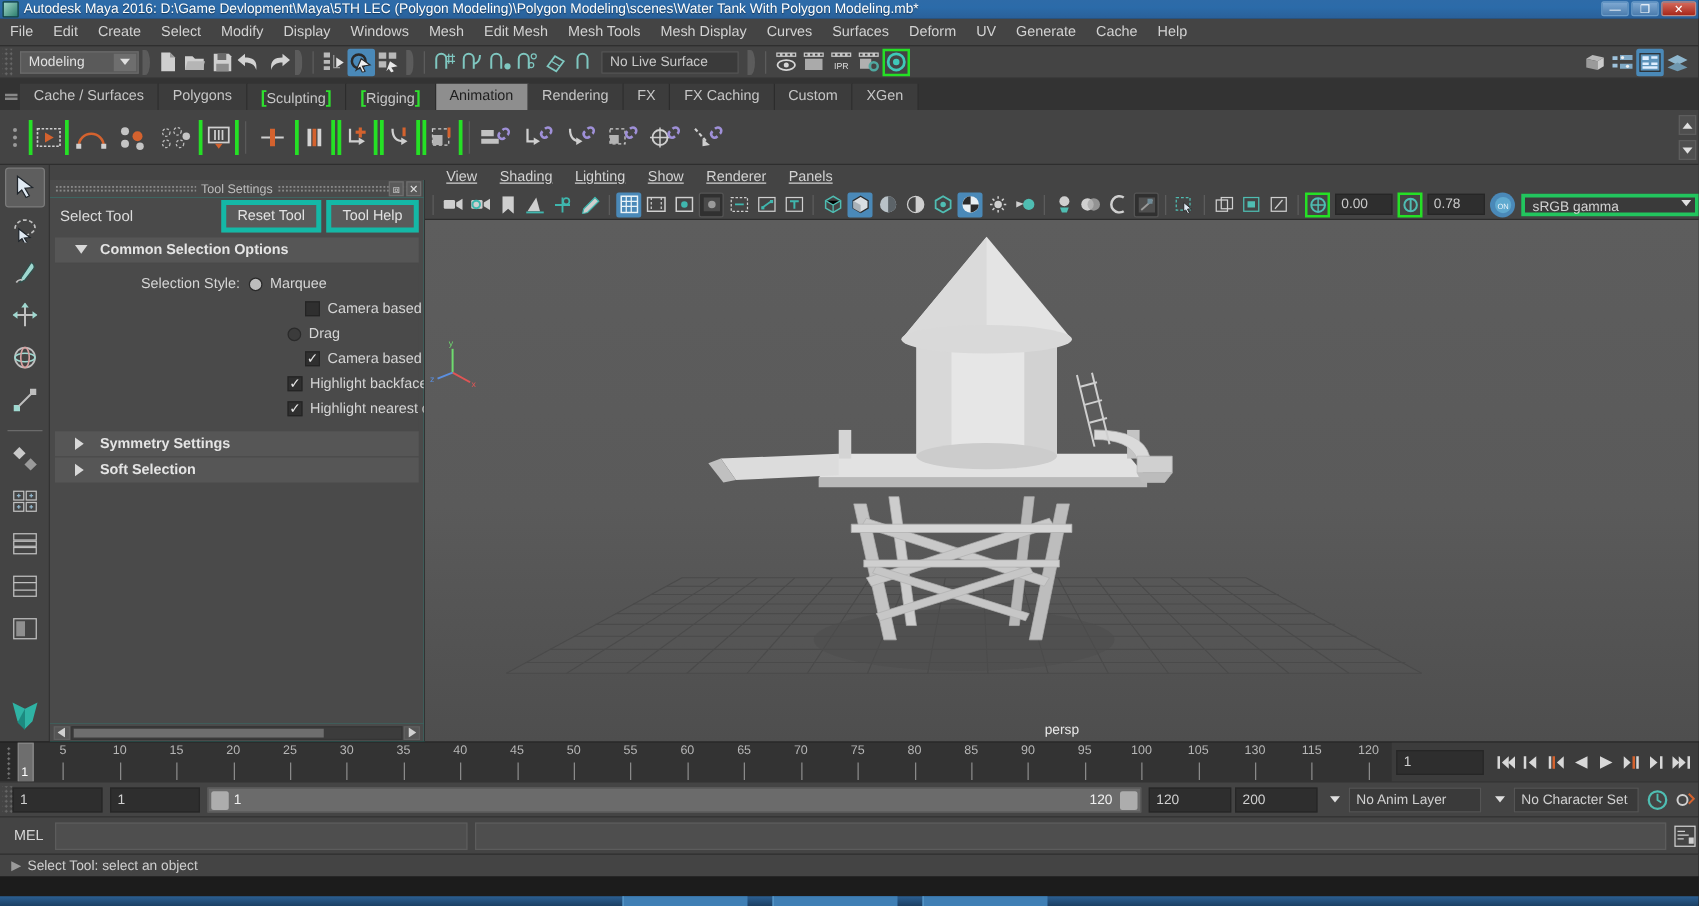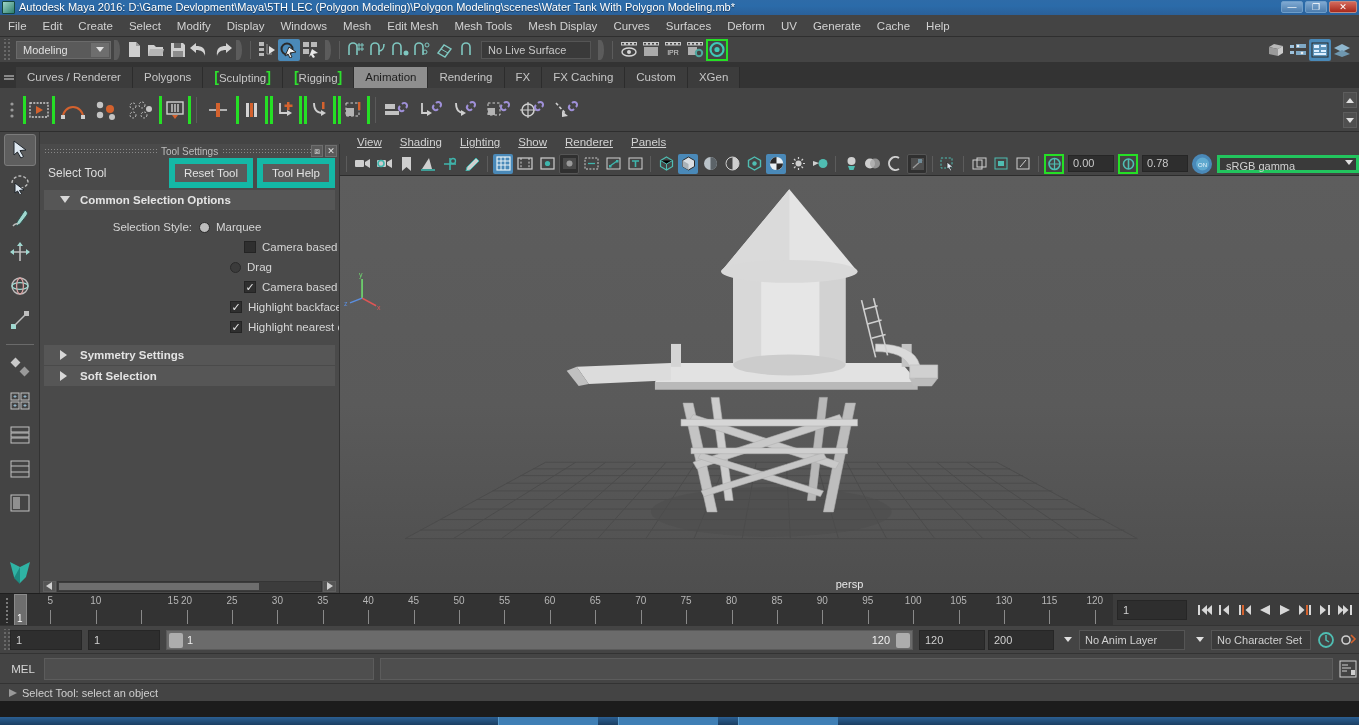--- a/index.html
+++ b/index.html
@@ -157,21 +157,21 @@
   .ts-title .btns span{
     width:12px;height:12px;background:#5a5a5a;border:1px solid #6e6e6e;
     display:flex;align-items:center;justify-content:center;font-size:9px;color:#ddd;
   }
   .ts-head{
     height:30px;display:flex;align-items:center;padding:0 4px;background:#4a4a4a;
   }
   .ts-head .label{ font-size:12px;color:#dcdcdc;margin-left:4px;}
   .ts-head .spacer{flex:1;}
   .btn{
-    background:#5a5a5a;border:6px solid #14b8a6;color:#e2e2e2;font-size:11.5px;
+    background:#5a5a5a;border:4px solid #14b8a6;color:#e2e2e2;font-size:11.5px;
     padding:3px 9px;margin-left:4px;
   }
   .ts-body{ flex:1;background:#4a4a4a;padding:2px 4px 0 4px;overflow:hidden;}
   .section{
     background:#565656;height:20px;display:flex;align-items:center;
     padding-left:14px;font-size:11.5px;color:#e4e4e4;font-weight:bold;margin-bottom:1px;
     position:relative;
   }
   .section .tri{ position:absolute;left:16px;top:6px;}
   .section span.txt{ margin-left:22px;font-weight:bold;}
@@ -545,21 +545,21 @@
         </svg>
     </div>
   </div>
 </div>
 
 <div class="shelfbar">
   <div class="shelftabs">
     <div class="grip2">
         <i></i>
       </div>
-    <div class="stab">Curves / Renderer</div>
+    <div class="stab">Cache / Surfaces</div>
     <div class="stab">Polygons</div>
     <div class="stab">
       <span class="brk">[</span><span>Sculpting</span><span class="brk">]</span>
     </div>
     <div class="stab">
       <span class="brk">[</span><span>Rigging</span><span class="brk">]</span>
     </div>
     <div class="stab sel">Animation</div>
     <div class="stab">Rendering</div>
     <div class="stab">FX</div>
@@ -1203,21 +1203,21 @@
       <i></i>
     </div>
   <div class="tl-ruler">
     <div class="tl-current">
       <span>1</span>
     </div>
   <div class="tl-tick-lbl" style="left: 3.30579%;">5</div>
       <div class="tl-tick" style="left: 3.30579%;"></div>
       <div class="tl-tick-lbl" style="left: 7.43802%;">10</div>
       <div class="tl-tick" style="left: 7.43802%;"></div>
-      <div class="tl-tick-lbl" style="left: 11.5702%; margin-left: 32px;">15</div>
+      <div class="tl-tick-lbl" style="left: 11.5702%;">15</div>
       <div class="tl-tick" style="left: 11.5702%;"></div>
       <div class="tl-tick-lbl" style="left: 15.7025%;">20</div>
       <div class="tl-tick" style="left: 15.7025%;"></div>
       <div class="tl-tick-lbl" style="left: 19.8347%;">25</div>
       <div class="tl-tick" style="left: 19.8347%;"></div>
       <div class="tl-tick-lbl" style="left: 23.9669%;">30</div>
       <div class="tl-tick" style="left: 23.9669%;"></div>
       <div class="tl-tick-lbl" style="left: 28.0992%;">35</div>
       <div class="tl-tick" style="left: 28.0992%;"></div>
       <div class="tl-tick-lbl" style="left: 32.2314%;">40</div>

